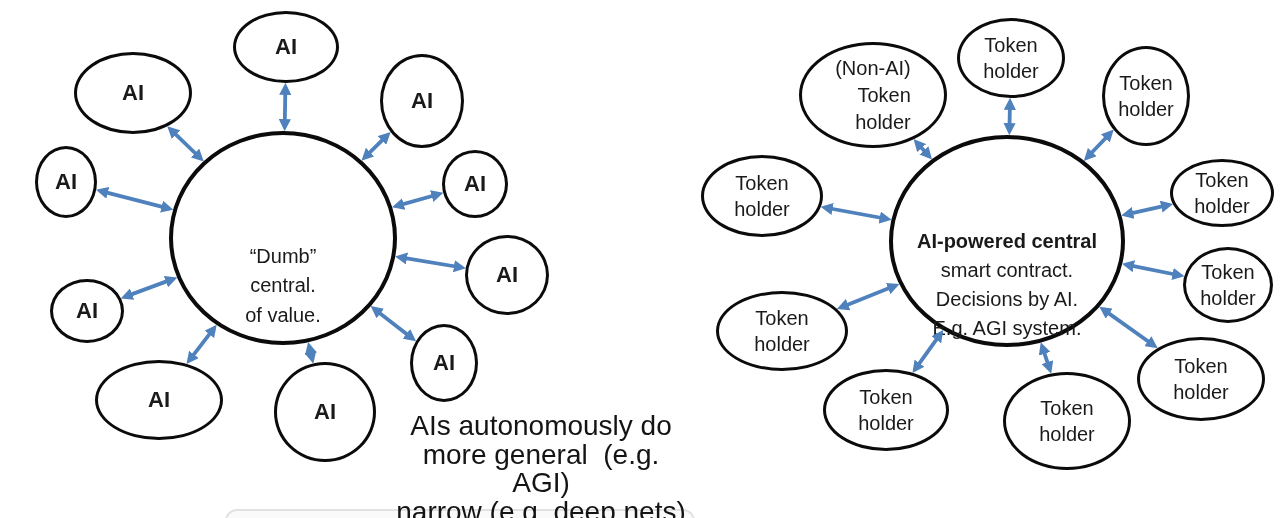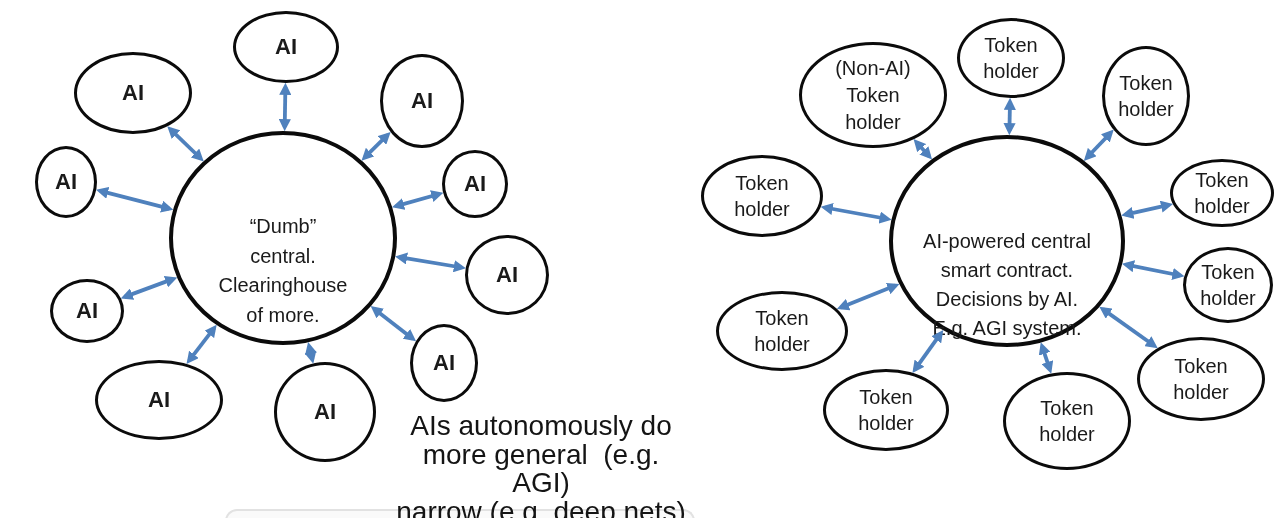--- a/index.html
+++ b/index.html
@@ -67,22 +67,21 @@
   <div id="caption" style="left: 396px; top: 412px; width: 290px; font-size: 28px; line-height: 28.5px;">
       <div>AIs autonomously do</div>
       <div>more general  (e.g. AGI)</div>
       <div>narrow (e.g. deep nets) or</div>
     </div>
   <div id="partial-box" style="left: 225px; top: 509px; width: 470px; height: 12px;"></div>
 <div class="node central" style="left: 169px; top: 131px; width: 228px; height: 214px; border-color: rgb(11, 11, 11);">
       <div class="node-label" style="font-size: 20px; line-height: 29.5px; transform: translateY(-11px);">
         <div>“Dumb”</div>
         <div>central.</div>
-        <div>Clearinghouse</div>
-        <div>of more.</div>
+        <div>of value.</div>
       </div>
     </div>
     <div class="node" style="left: 233px; top: 11px; width: 106px; height: 72px; border-color: rgb(11, 11, 11);">
       <div class="node-label" style="font-size: 22px; line-height: 26px;">
         <div style="font-weight: bold;">AI</div>
       </div>
     </div>
     <div class="node" style="left: 380px; top: 54px; width: 84px; height: 94px; border-color: rgb(11, 11, 11);">
       <div class="node-label" style="font-size: 22px; line-height: 26px;">
         <div style="font-weight: bold;">AI</div>
@@ -123,28 +122,28 @@
         <div style="font-weight: bold;">AI</div>
       </div>
     </div>
     <div class="node" style="left: 74px; top: 52px; width: 118px; height: 82px; border-color: rgb(11, 11, 11);">
       <div class="node-label" style="font-size: 22px; line-height: 26px;">
         <div style="font-weight: bold;">AI</div>
       </div>
     </div>
     <div class="node central" style="left: 889px; top: 135px; width: 236px; height: 212px; border-color: rgb(11, 11, 11);">
       <div class="node-label" style="font-size: 20px; line-height: 29px;">
-        <div style="font-weight: normal;">AI-powered central</div>
+        <div style="font-weight: bold;">AI-powered central</div>
         <div style="font-weight: normal;">smart contract.</div>
         <div>Decisions by AI.</div>
         <div>E.g. AGI system.</div>
       </div>
     </div>
     <div class="node" style="left: 799px; top: 42px; width: 148px; height: 106px; border-color: rgb(11, 11, 11);">
-      <div class="node-label" style="font-size: 20px; line-height: 27px;">
+      <div class="node-label" style="font-size: 20px; line-height: 27px; text-align: right;">
         <div>(Non-AI)</div>
         <div>Token</div>
         <div>holder</div>
       </div>
     </div>
     <div class="node" style="left: 957px; top: 18px; width: 108px; height: 80px; border-color: rgb(11, 11, 11);">
       <div class="node-label" style="font-size: 20px; line-height: 26px;">
         <div>Token</div>
         <div>holder</div>
       </div>

